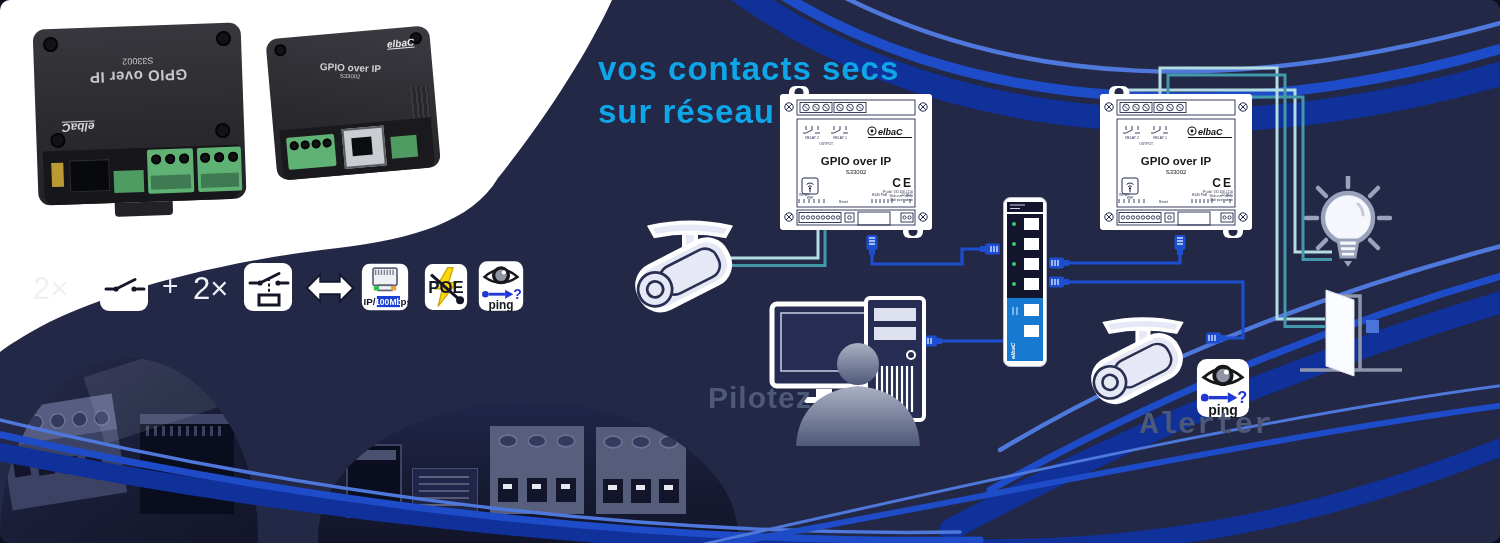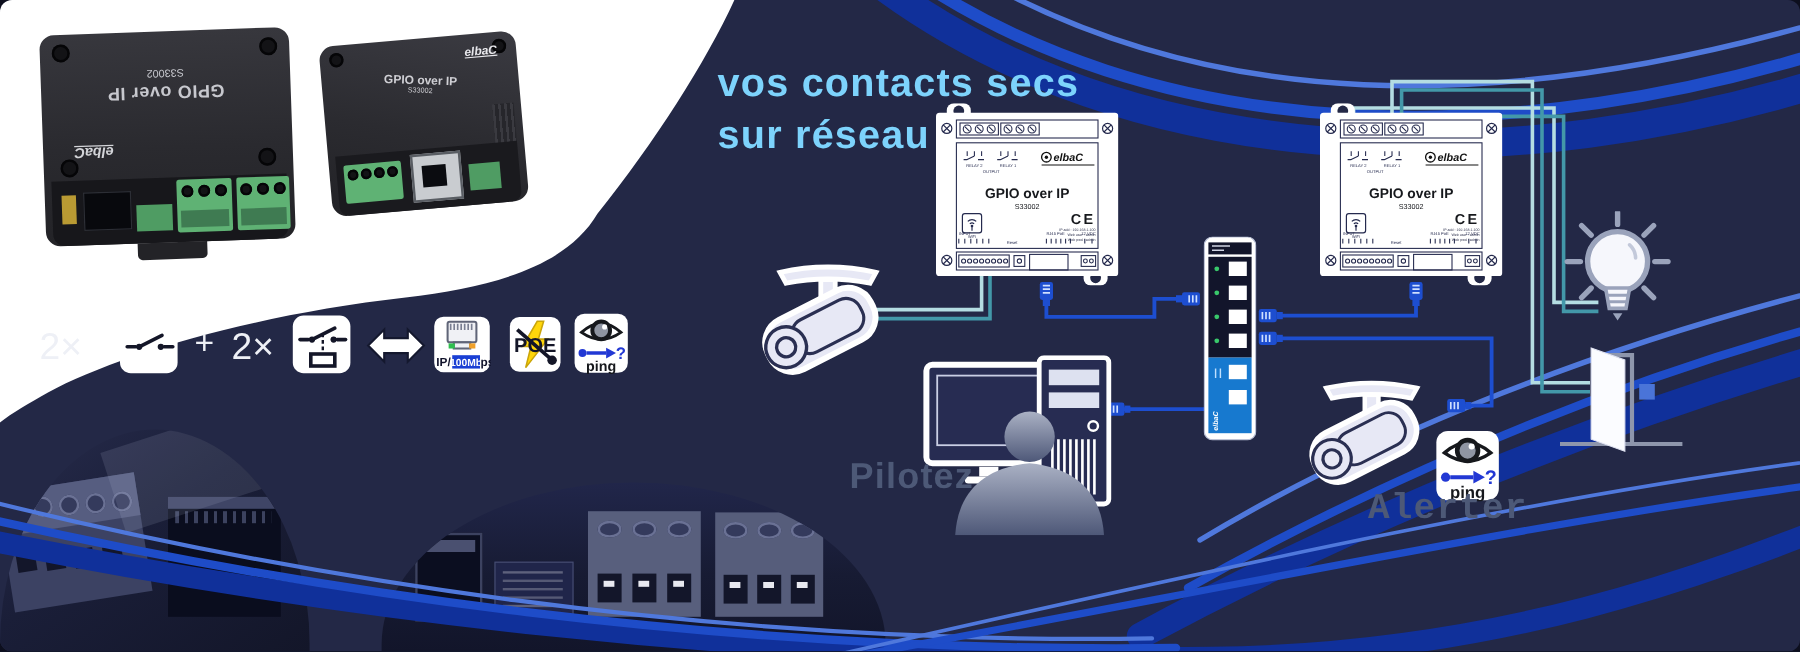--- a/index.html
+++ b/index.html
@@ -1,20 +1,20 @@
 <!DOCTYPE html>
 <html><head>
 <meta charset="utf-8">
 <style>
   html,body{margin:0;padding:0;background:#0d0f1e;}
   #stage{position:relative;width:1500px;height:543px;background:#232846;overflow:hidden;
          border-radius:10px;font-family:"Liberation Sans",sans-serif;}
   .abs{position:absolute;}
   svg text{font-family:"Liberation Sans",sans-serif;}
-  .hl{font-weight:bold;font-size:33px;letter-spacing:1px;color:#7dd3fc;white-space:nowrap;}
+  .hl{font-weight:bold;font-size:33px;letter-spacing:1px;color:#0ea5e9;white-space:nowrap;}
   .cap{font-weight:bold;font-size:30px;letter-spacing:1px;color:#4d5977;white-space:nowrap;}
   .cnt{color:#eef0f6;font-size:31px;font-weight:500;white-space:nowrap;}
   .pbox{position:absolute;background:linear-gradient(180deg,#37373d 0%,#2a2a2f 55%,#232327 100%);
         border-radius:12px;}
   .scrw{position:absolute;width:15px;height:15px;border-radius:50%;background:#131316;
         box-shadow:inset 0 0 0 2px #050507;}
   .dome{position:absolute;overflow:hidden;}
   .tb-top{position:absolute;background:#565d80;}
   .tb-scr{position:absolute;border-radius:50%;background:#343a5c;box-shadow:inset 0 0 0 2px #6a7194;}
   .tb-win{position:absolute;background:#13162a;}

